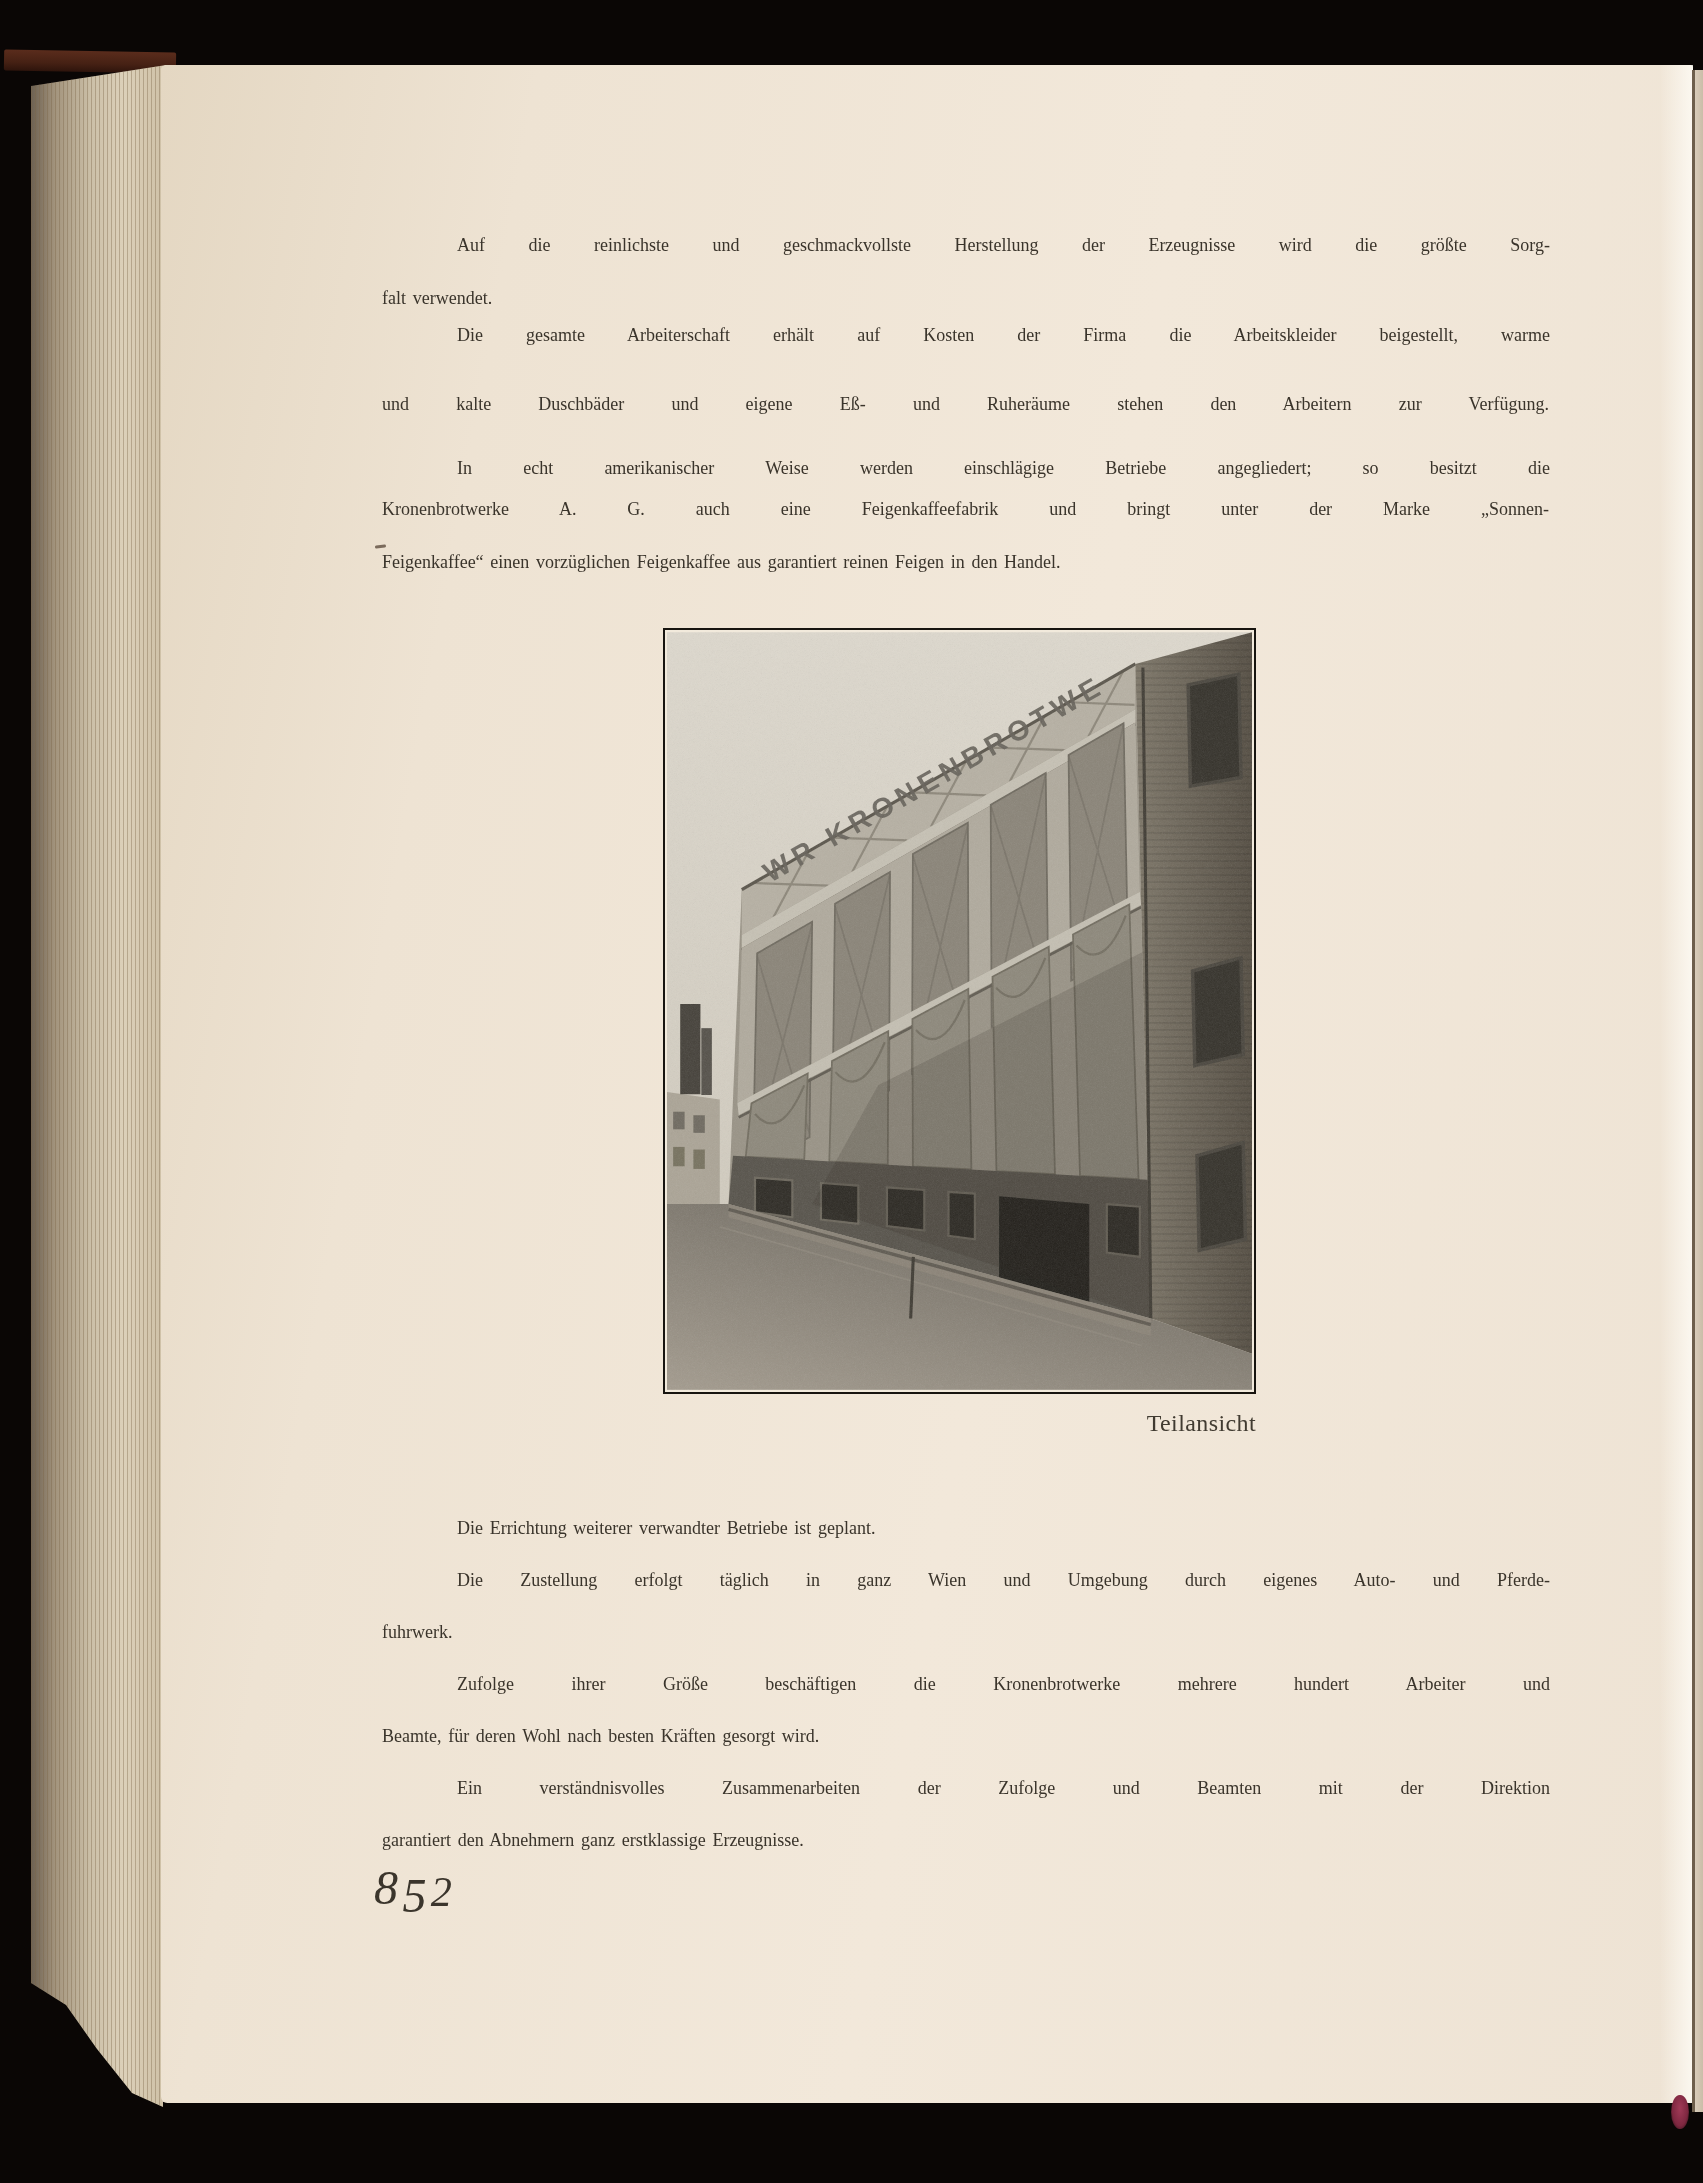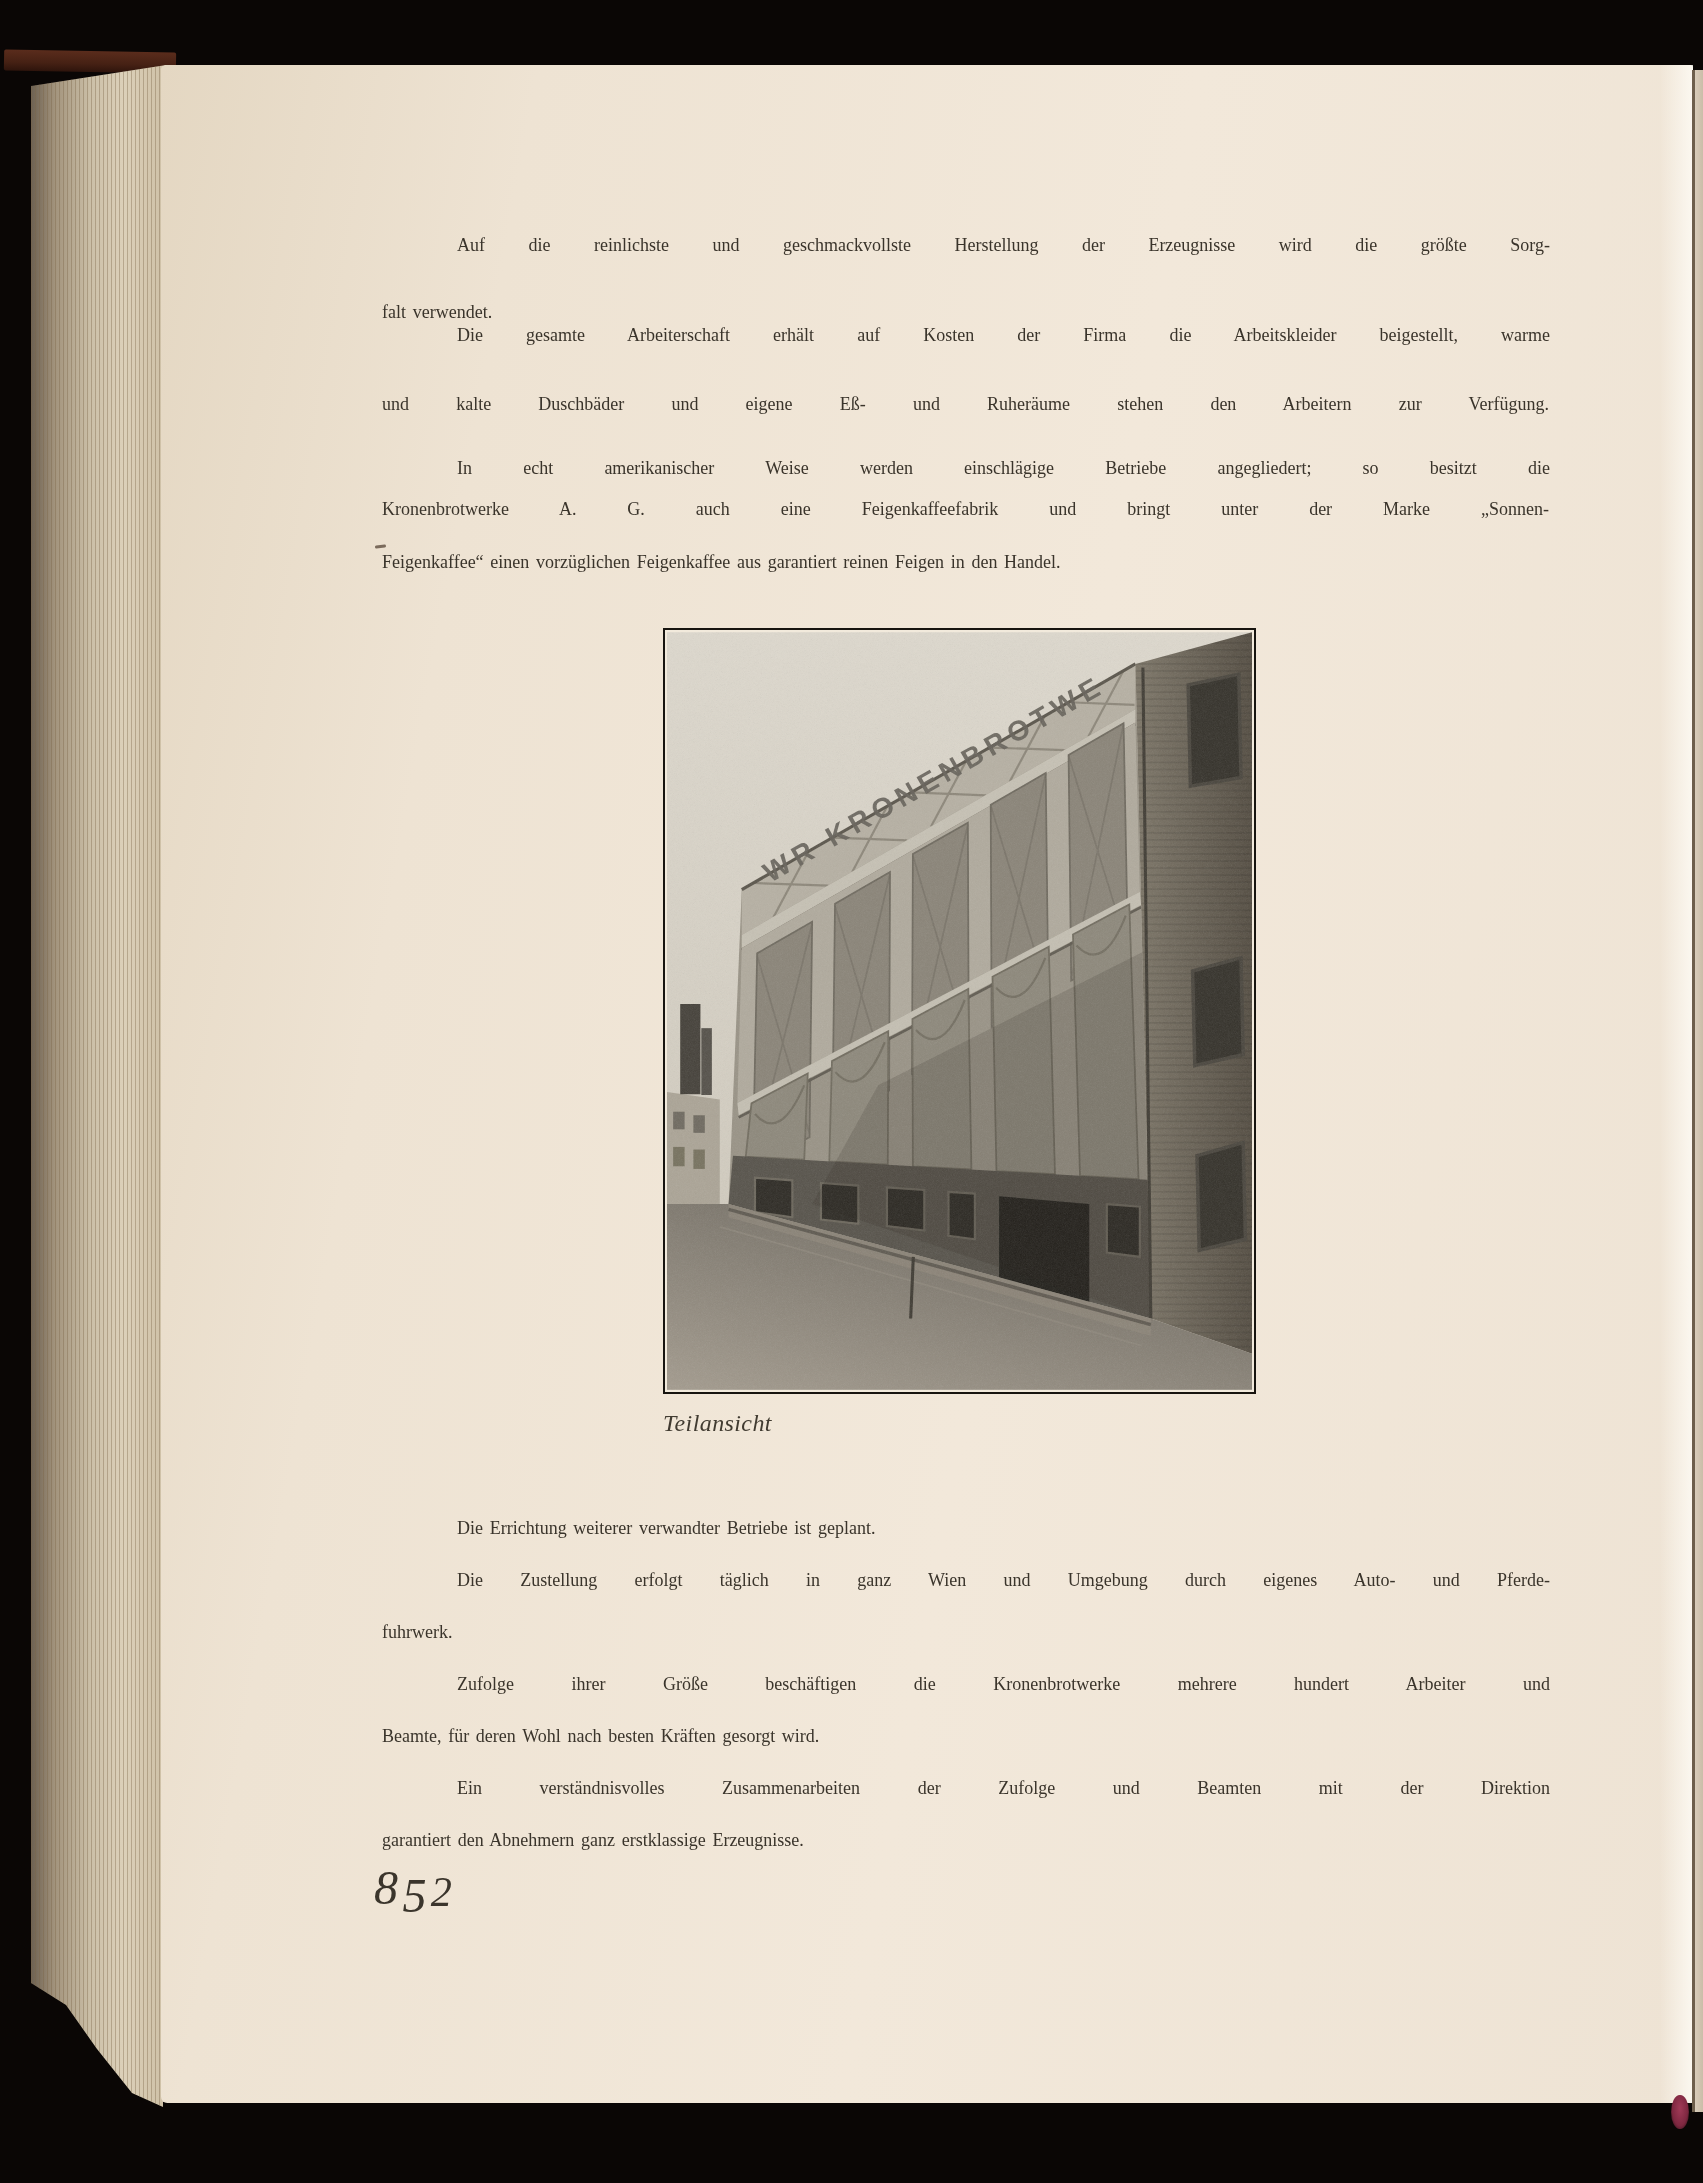--- a/index.html
+++ b/index.html
@@ -35,21 +35,21 @@
   
   .tline{position:absolute;left:221px;width:1167px;height:53px;line-height:53px;
     font-size:18px;color:#3a342b;white-space:nowrap;word-spacing:2.2px;}
   .blk-top .tline{height:53px;line-height:53px;}
   .blk-bot .tline{height:52px;line-height:52px;}
   .ind{padding-left:75px;width:1093px;}
   .jst{text-align:justify;text-align-last:justify;}
   .blk{position:absolute;left:0;top:0;}
 
   .caption{position:absolute;left:502px;top:1345px;width:593px;height:26.4px;line-height:26.4px;
-    text-align:left;font-size:24px;color:#413b31;letter-spacing:0.4px;font-style:italic;}
+    text-align:right;font-size:24px;color:#413b31;letter-spacing:0.4px;}
 
   .page-number{position:absolute;left:213px;top:1801px;height:44px;line-height:44px;
     font-size:48px;font-style:italic;color:#3b352c;letter-spacing:4.4px;}
   .page-number span{display:inline-block;}
   .page-number .os-5{transform:translateY(7.5px);}
   .page-number .os-2{transform:translateY(2.2px);font-size:88%;}
 
   .stray-mark{position:absolute;left:214px;top:480px;width:11.4px;height:3.1px;background:#5f4e3e;
     border-radius:1.3px;transform:rotate(-7deg);opacity:.8;}
 
@@ -64,21 +64,21 @@
 <div class="stage">
 
   <div class="cover-strip"></div>
   <div class="page-stack"></div>
 
   <div class="page">
     <div class="edge-highlight"></div>
 
     <div class="blk blk-top">
       <div class="tline ind jst" style="top:154px">Auf die reinlichste und geschmackvollste Herstellung der Erzeugnisse wird die größte Sorg-</div>
-      <div class="tline" style="top:221px">falt verwendet.</div>
+      <div class="tline" style="top:207px">falt verwendet.</div>
       <div class="tline ind jst" style="top:244px">Die gesamte Arbeiterschaft erhält auf Kosten der Firma die Arbeitskleider beigestellt, warme</div>
       <div class="tline jst" style="top:313px">und kalte Duschbäder und eigene Eß- und Ruheräume stehen den Arbeitern zur Verfügung.</div>
       <div class="tline ind jst" style="top:377px">In echt amerikanischer Weise werden einschlägige Betriebe angegliedert; so besitzt die</div>
       <div class="tline jst" style="top:418px">Kronenbrotwerke A. G. auch eine Feigenkaffeefabrik und bringt unter der Marke „Sonnen-</div>
       <div class="tline" style="top:471px">Feigenkaffee“ einen vorzüglichen Feigenkaffee aus garantiert reinen Feigen in den Handel.</div>
     </div>
 
     <div class="stray-mark"></div>
 
     <figure class="photo" style="position:absolute;margin:0;">

